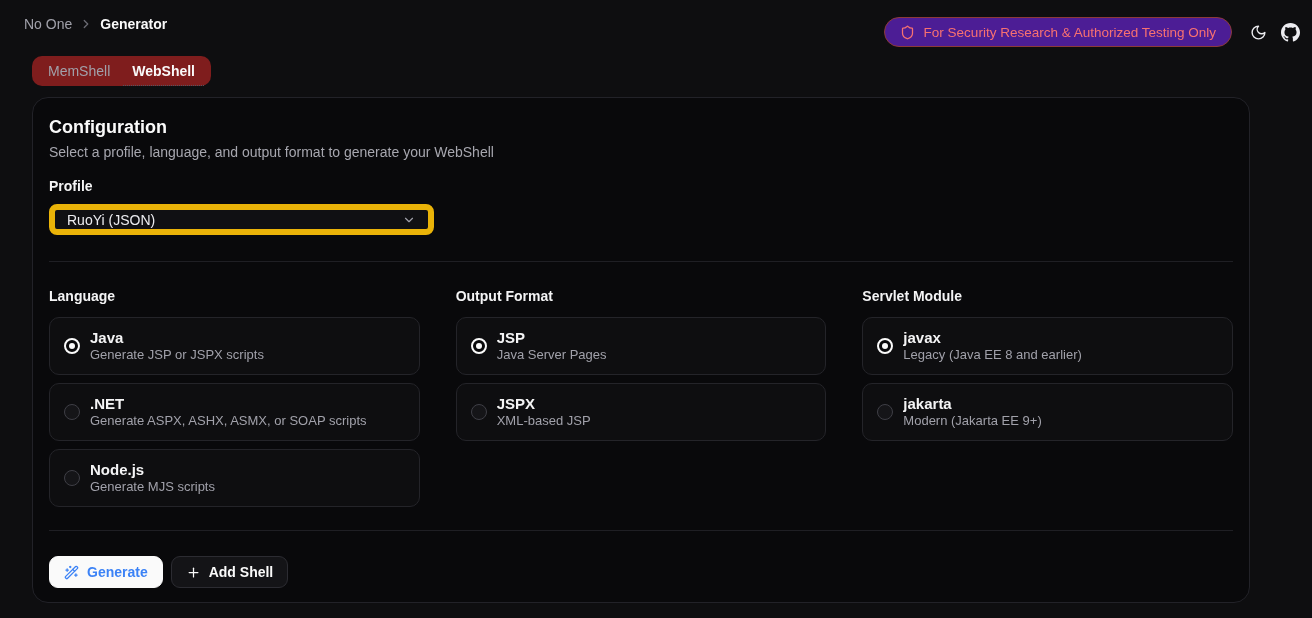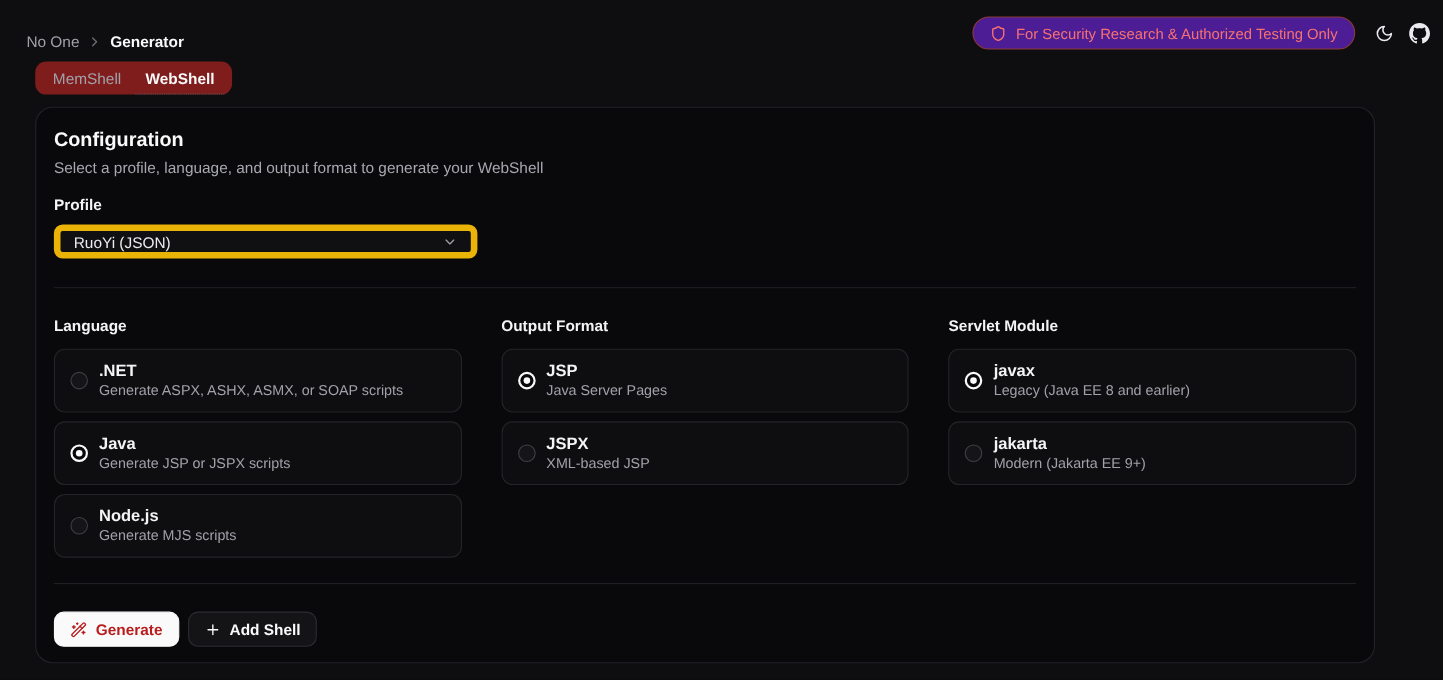--- a/index.html
+++ b/index.html
@@ -6,22 +6,22 @@
   html,body { width:1312px; height:618px; overflow:hidden; }
   body {
     background:#0e0e10;
     font-family:"Liberation Sans", sans-serif;
     color:#fafafa;
     -webkit-font-smoothing:antialiased;
   }
   
   .topbar {
     height:46px;
-    display:flex; align-items:flex-end; justify-content:space-between;
-    padding:5px 6px 0 24px;
+    display:flex; align-items:flex-start; justify-content:space-between;
+    padding:16px 6px 0 24px;
   }
   .breadcrumb { display:flex; align-items:center; gap:7px; font-size:14px; }
   .crumb-root { color:#a1a1aa; cursor:pointer; }
   .crumb-sep { display:flex; color:#6b6b74; }
   .crumb-current { color:#fafafa; font-weight:700; }
   .topbar-right { display:flex; align-items:center; }
   .warn-badge {
     display:flex; align-items:center; gap:9px;
     height:30px; padding:0 15px;
     border-radius:15px;
@@ -116,21 +116,21 @@
   
   .actions { margin-top:25px; display:flex; gap:8px; }
   .btn {
     height:32px;
     display:flex; align-items:center; gap:8px;
     padding:0 14px;
     border-radius:9px;
     font-family:inherit; font-size:14px; font-weight:700;
     cursor:pointer;
   }
-  .btn-primary { background:#fafafa; border:1px solid #fafafa; color:#b91c1c; }
+  .btn-primary { background:#fafafa; border:1px solid #fafafa; color:#3b82f6; }
   .btn-secondary { background:#141417; border:1px solid #2c2c32; color:#fafafa; }
   svg { display:block; }
 </style>
 </head>
 <body>
 
 <div class="app">
 
   
   <header class="topbar">
@@ -192,35 +192,35 @@
     </div>
 
     <hr class="divider">
 
     <div class="groups">
 
       <div class="group">
         <div class="group-label">Language</div>
         <div class="options">
           <div class="option">
+            <span class="radio checked">
+                <span class="dot"></span>
+              </span>
+            <span class="option-text">
+              <span class="option-title">Java</span>
+              <span class="option-desc">Generate JSP or JSPX scripts</span>
+            </span>
+          </div>
+          <div class="option">
             <span class="radio">
                 <span class="dot"></span>
               </span>
             <span class="option-text">
               <span class="option-title">.NET</span>
               <span class="option-desc">Generate ASPX, ASHX, ASMX, or SOAP scripts</span>
-            </span>
-          </div>
-          <div class="option">
-            <span class="radio checked">
-                <span class="dot"></span>
-              </span>
-            <span class="option-text">
-              <span class="option-title">Java</span>
-              <span class="option-desc">Generate JSP or JSPX scripts</span>
             </span>
           </div>
           <div class="option">
             <span class="radio">
                 <span class="dot"></span>
               </span>
             <span class="option-text">
               <span class="option-title">Node.js</span>
               <span class="option-desc">Generate MJS scripts</span>
             </span>

